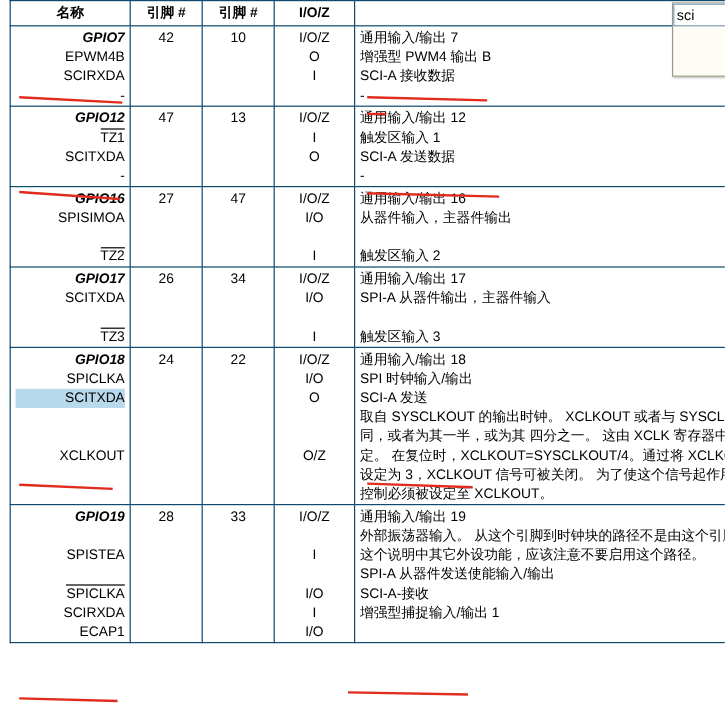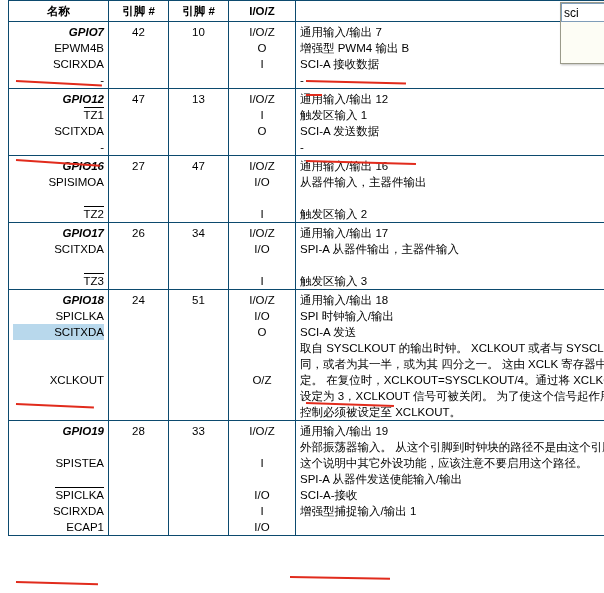--- a/index.html
+++ b/index.html
@@ -234,21 +234,21 @@
       <tr>
         <td class="name-cell">
           <span class="sig grp-name">GPIO18</span>
           <span class="sig">SPICLKA</span>
           <span class="sig hl">SCITXDA</span>
           <span class="blank"></span>
           <span class="blank"></span>
           <span class="sig">XCLKOUT</span>
         </td>
         <td class="num-cell">24</td>
-        <td class="num-cell">51</td>
+        <td class="num-cell">22</td>
         <td class="io-cell">
           <span class="sig">I/O/Z</span>
           <span class="sig">I/O</span>
           <span class="sig">O</span>
           <span class="blank"></span>
           <span class="blank"></span>
           <span class="sig">O/Z</span>
         </td>
         <td class="desc-cell">
           <span class="desc-line">通用输入/输出 18</span>

